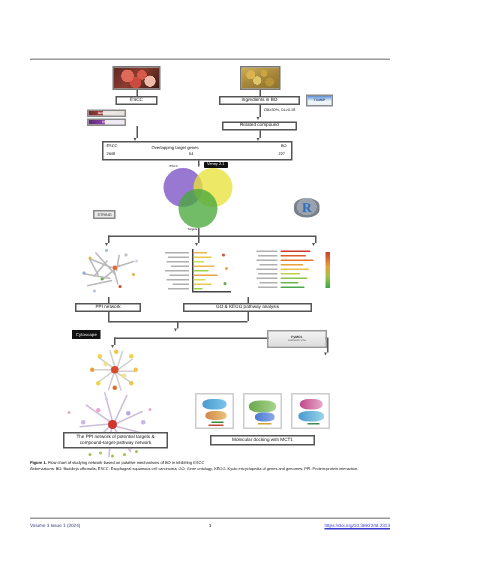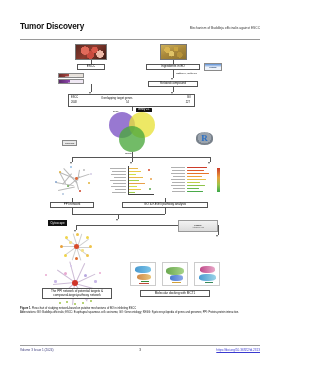--- a/index.html
+++ b/index.html
@@ -153,24 +153,20 @@
   .footer{position:absolute;left:20px;top:348px;width:240px;height:10px;font-size:3.1px;color:#3a3a7a;}
   .f-left{position:absolute;left:0;top:0;}
   .f-center{position:absolute;left:50%;transform:translateX(-50%);top:0;color:#222;}
   .f-right{position:absolute;right:0;top:0;color:#3a3ad0;text-decoration:underline;}
 </style>
 </head>
 <body>
 
 <div class="page">
 
-  <div class="header">
-    <div class="journal-title">Tumor Discovery</div>
-    <div class="running-title">Mechanism of Buddleja officinalis against ESCC</div>
-  </div>
   <div class="header-rule"></div>
 
   <div class="figure">
 
     <div class="photo photo-escc" style="left:55px;top:2px;width:32px;height:16px;"></div>
     <div class="photo photo-bo" style="left:140px;top:2px;width:27px;height:16px;"></div>
 
     <div class="vline" style="left:71px;top:18px;height:4px;"></div>
     <div class="vline" style="left:153px;top:18px;height:4px;"></div>
 

